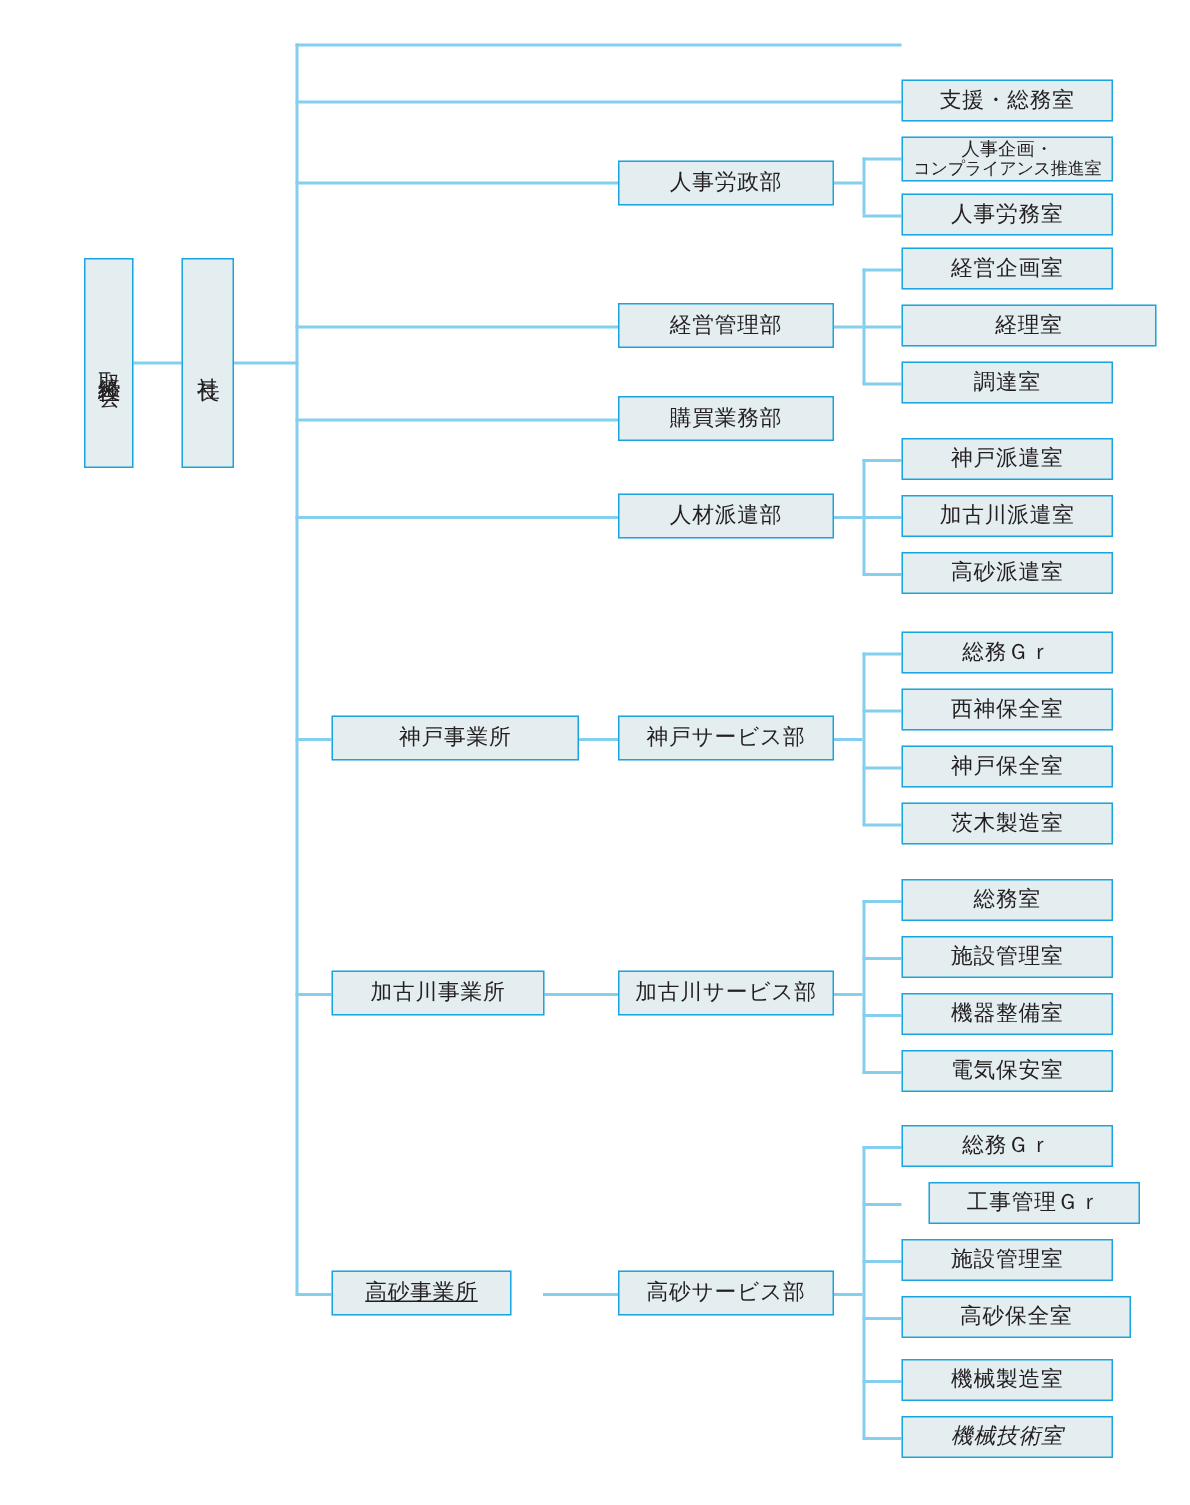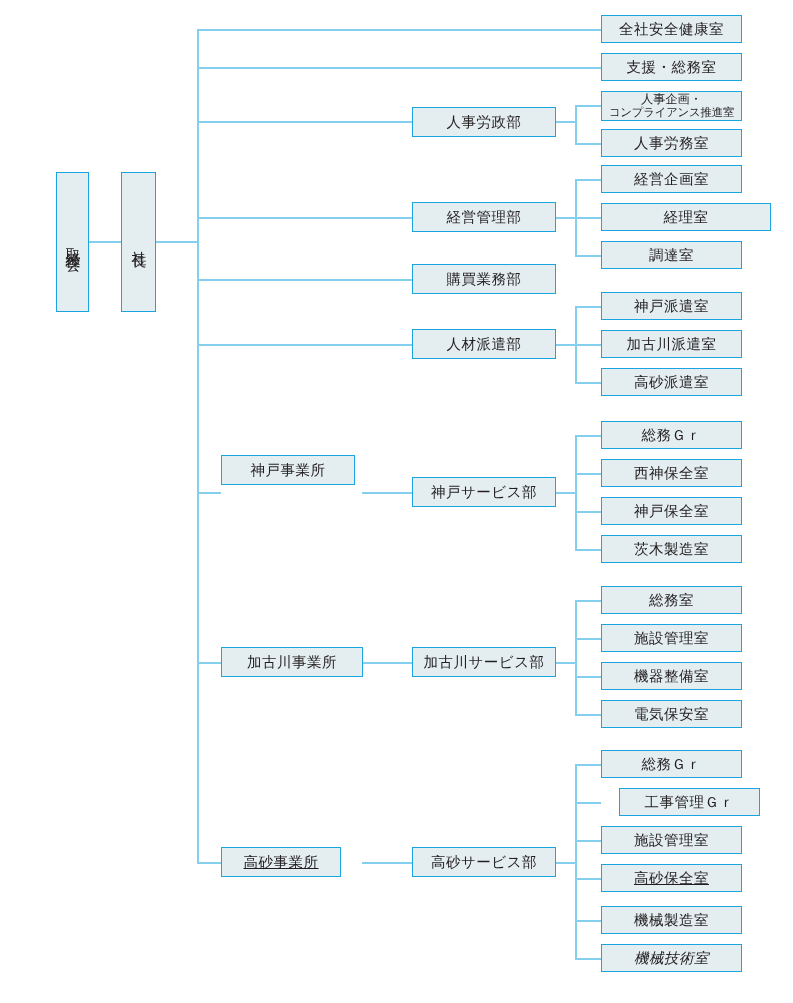--- a/index.html
+++ b/index.html
@@ -121,21 +121,20 @@
   <div class="ln h" style="left:575px;top:764px;width:26px;"></div>
   <div class="ln h" style="left:575px;top:802px;width:26px;"></div>
   <div class="ln h" style="left:575px;top:840px;width:26px;"></div>
   <div class="ln h" style="left:575px;top:878px;width:26px;"></div>
   <div class="ln h" style="left:575px;top:920px;width:26px;"></div>
   <div class="ln h" style="left:575px;top:958px;width:26px;"></div>
 
   <div class="node vert" style="left:56px;top:172px;width:33px;height:140px;">取締役会</div>
   <div class="node vert" style="left:121px;top:172px;width:35px;height:140px;">社長</div>
 
-  <div class="node" style="left:601px;top:15px;width:141px;height:28px;">全社安全健康室</div>
   <div class="node" style="left:601px;top:53px;width:141px;height:28px;">支援・総務室</div>
 
   <div class="node" style="left:412px;top:107px;width:144px;height:30px;">人事労政部</div>
   <div class="node" style="left:412px;top:202px;width:144px;height:30px;">経営管理部</div>
   <div class="node" style="left:412px;top:264px;width:144px;height:30px;">購買業務部</div>
   <div class="node" style="left:412px;top:329px;width:144px;height:30px;">人材派遣部</div>
 
   <div class="node" style="left:601px;top:129px;width:141px;height:28px;">人事労務室</div>
   <div class="node two-line" style="left:601px;top:91px;width:141px;height:30px;">
     <div>
@@ -145,38 +144,38 @@
   </div>
 
   <div class="node" style="left:601px;top:165px;width:141px;height:28px;">経営企画室</div>
   <div class="node" style="left:601px;top:203px;width:170px;height:28px;">経理室</div>
   <div class="node" style="left:601px;top:241px;width:141px;height:28px;">調達室</div>
 
   <div class="node" style="left:601px;top:292px;width:141px;height:28px;">神戸派遣室</div>
   <div class="node" style="left:601px;top:330px;width:141px;height:28px;">加古川派遣室</div>
   <div class="node" style="left:601px;top:368px;width:141px;height:28px;">高砂派遣室</div>
 
-  <div class="node" style="left:221px;top:455px;width:134px;height:30px;">神戸事業所</div>
+  <div class="node" style="left:221px;top:477px;width:165px;height:30px;">神戸事業所</div>
   <div class="node" style="left:221px;top:647px;width:142px;height:30px;">加古川事業所</div>
   <div class="node" style="left:221px;top:847px;width:120px;height:30px;text-decoration:underline;">高砂事業所</div>
 
   <div class="node" style="left:412px;top:477px;width:144px;height:30px;">神戸サービス部</div>
   <div class="node" style="left:412px;top:647px;width:144px;height:30px;">加古川サービス部</div>
   <div class="node" style="left:412px;top:847px;width:144px;height:30px;">高砂サービス部</div>
 
   <div class="node" style="left:601px;top:421px;width:141px;height:28px;">総務Ｇｒ</div>
   <div class="node" style="left:601px;top:459px;width:141px;height:28px;">西神保全室</div>
   <div class="node" style="left:601px;top:497px;width:141px;height:28px;">神戸保全室</div>
   <div class="node" style="left:601px;top:535px;width:141px;height:28px;">茨木製造室</div>
 
   <div class="node" style="left:601px;top:586px;width:141px;height:28px;">総務室</div>
   <div class="node" style="left:601px;top:624px;width:141px;height:28px;">施設管理室</div>
   <div class="node" style="left:601px;top:662px;width:141px;height:28px;">機器整備室</div>
   <div class="node" style="left:601px;top:700px;width:141px;height:28px;">電気保安室</div>
 
   <div class="node" style="left:601px;top:750px;width:141px;height:28px;">総務Ｇｒ</div>
   <div class="node" style="left:619px;top:788px;width:141px;height:28px;">工事管理Ｇｒ</div>
   <div class="node" style="left:601px;top:826px;width:141px;height:28px;">施設管理室</div>
-  <div class="node" style="left:601px;top:864px;width:141px;height:28px;text-decoration:underline;">高砂保全室</div>
+  <div class="node" style="left:601px;top:864px;width:153px;height:28px;">高砂保全室</div>
   <div class="node" style="left:601px;top:906px;width:141px;height:28px;">機械製造室</div>
   <div class="node" style="left:601px;top:944px;width:141px;height:28px;font-style:italic;">機械技術室</div>
 
 </div>
 
 </body></html>

